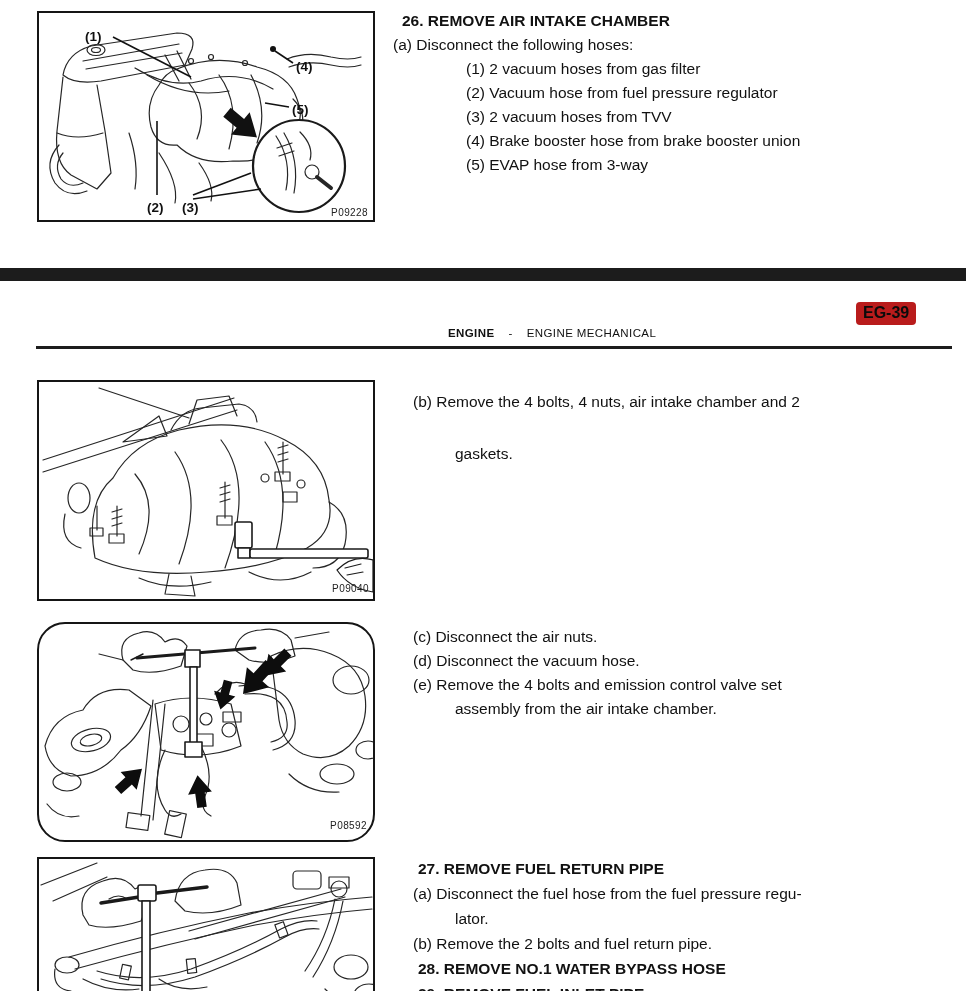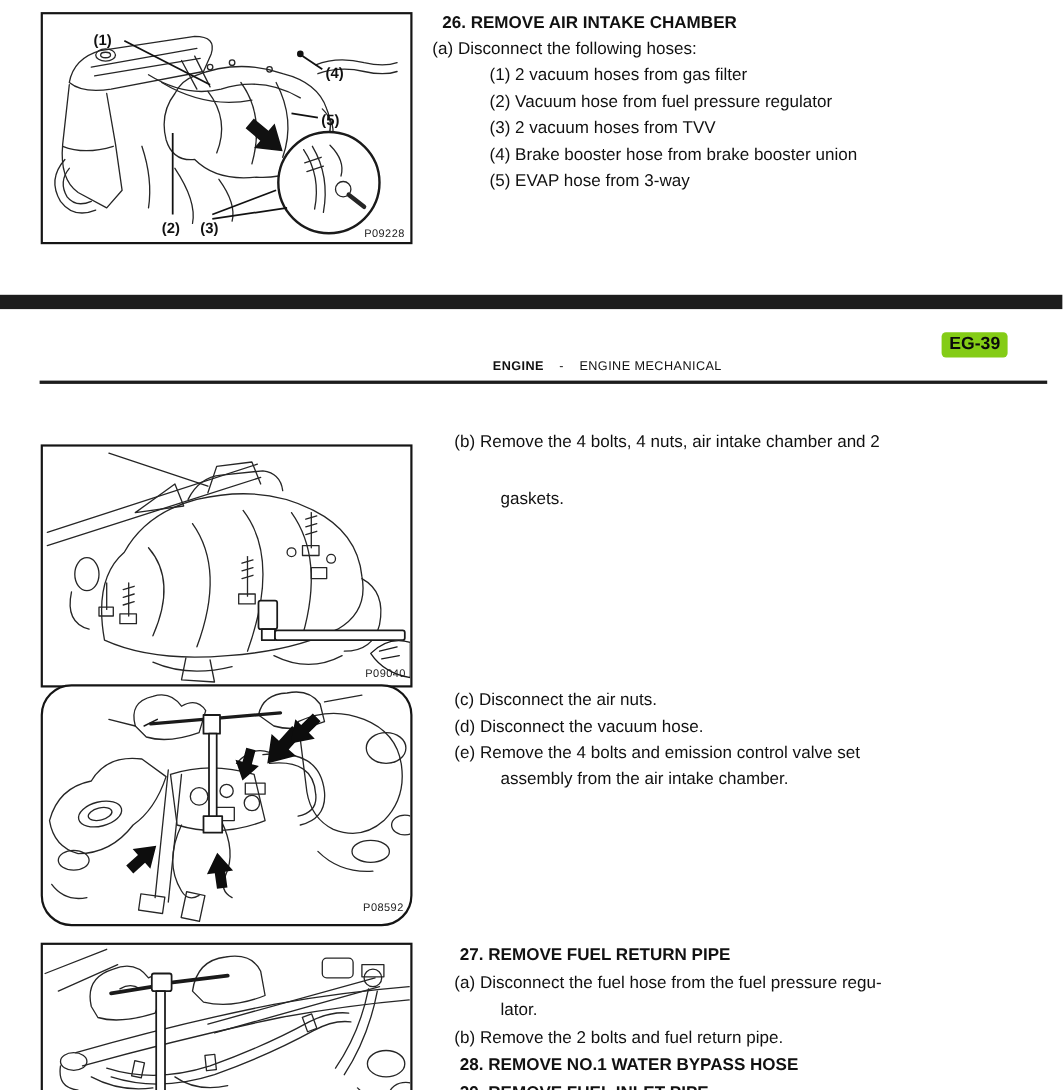--- a/index.html
+++ b/index.html
@@ -3,35 +3,35 @@
 <meta charset="utf-8">
 <style>
   html,body{margin:0;padding:0;background:#fff;}
   body{width:966px;height:991px;overflow:hidden;position:relative;
        font-family:"Liberation Sans","DejaVu Sans",sans-serif;color:#111;}
   .page{position:absolute;left:0;top:0;width:966px;height:991px;background:#ffffff;}
 
   
   .figbox{position:absolute;border:2px solid #151515;background:#fff;overflow:hidden;}
   #fig1{left:37px;top:11px;width:334px;height:207px;}
-  #fig2{left:37px;top:380px;width:334px;height:217px;margin-top:24px;}
+  #fig2{left:37px;top:380px;width:334px;height:217px;}
   #fig3{left:37px;top:622px;width:334px;height:216px;border-radius:28px;}
   #fig4{left:37px;top:857px;width:334px;height:150px;}
   .figbox svg{position:absolute;left:0;top:0;}
   .figcode{position:absolute;right:5px;bottom:2px;font-size:10px;letter-spacing:.4px;color:#222;}
   #fig2 .figcode{bottom:5px;right:4px;}
   #fig3 .figcode{bottom:9px;right:6px;}
 
   
   .tblock{position:absolute;}
   .t{font-size:15.5px;line-height:24px;white-space:nowrap;}
   .bold{font-weight:700;}
   #block26{left:393px;top:9px;}
   #block26 .head{margin-left:9px;}
-  #block26 .sub{margin-left:52px;}
+  #block26 .sub{margin-left:73px;}
   #blockB{left:413px;top:390px;}
   #blockB .cont{margin-left:42px;margin-top:28px;}
   #blockCDE{left:413px;top:625px;}
   #blockCDE .cont{margin-left:42px;}
   #block27{left:413px;top:856px;}
   #block27 .t{line-height:25px;}
   #block27 .head{margin-left:5px;}
   #block27 .cont{margin-left:42px;}
 
   
@@ -116,21 +116,21 @@
     <div class="t bold head">26. REMOVE AIR INTAKE CHAMBER</div>
     <div class="t">(a) Disconnect the following hoses:</div>
     <div class="t sub">(1) 2 vacuum hoses from gas filter</div>
     <div class="t sub">(2) Vacuum hose from fuel pressure regulator</div>
     <div class="t sub">(3) 2 vacuum hoses from TVV</div>
     <div class="t sub">(4) Brake booster hose from brake booster union</div>
     <div class="t sub">(5) EVAP hose from 3-way</div>
   </div>
 
   <div class="divider-bar"></div>
-  <div class="badge" style="background:#84cc16;">EG-39</div>
+  <div class="badge" style="background:#b91c1c;">EG-39</div>
   <div class="running-header">
     <span class="bold">ENGINE</span><span class="sep">-</span><span>ENGINE MECHANICAL</span>
   </div>
   <div class="header-rule"></div>
 
   <div class="figbox" id="fig2">
     <svg width="334" height="217" viewBox="0 0 334 217">
       <g class="art">
         <path d="M4,78 L195,16"></path>
           <path d="M4,90 L198,28"></path>

